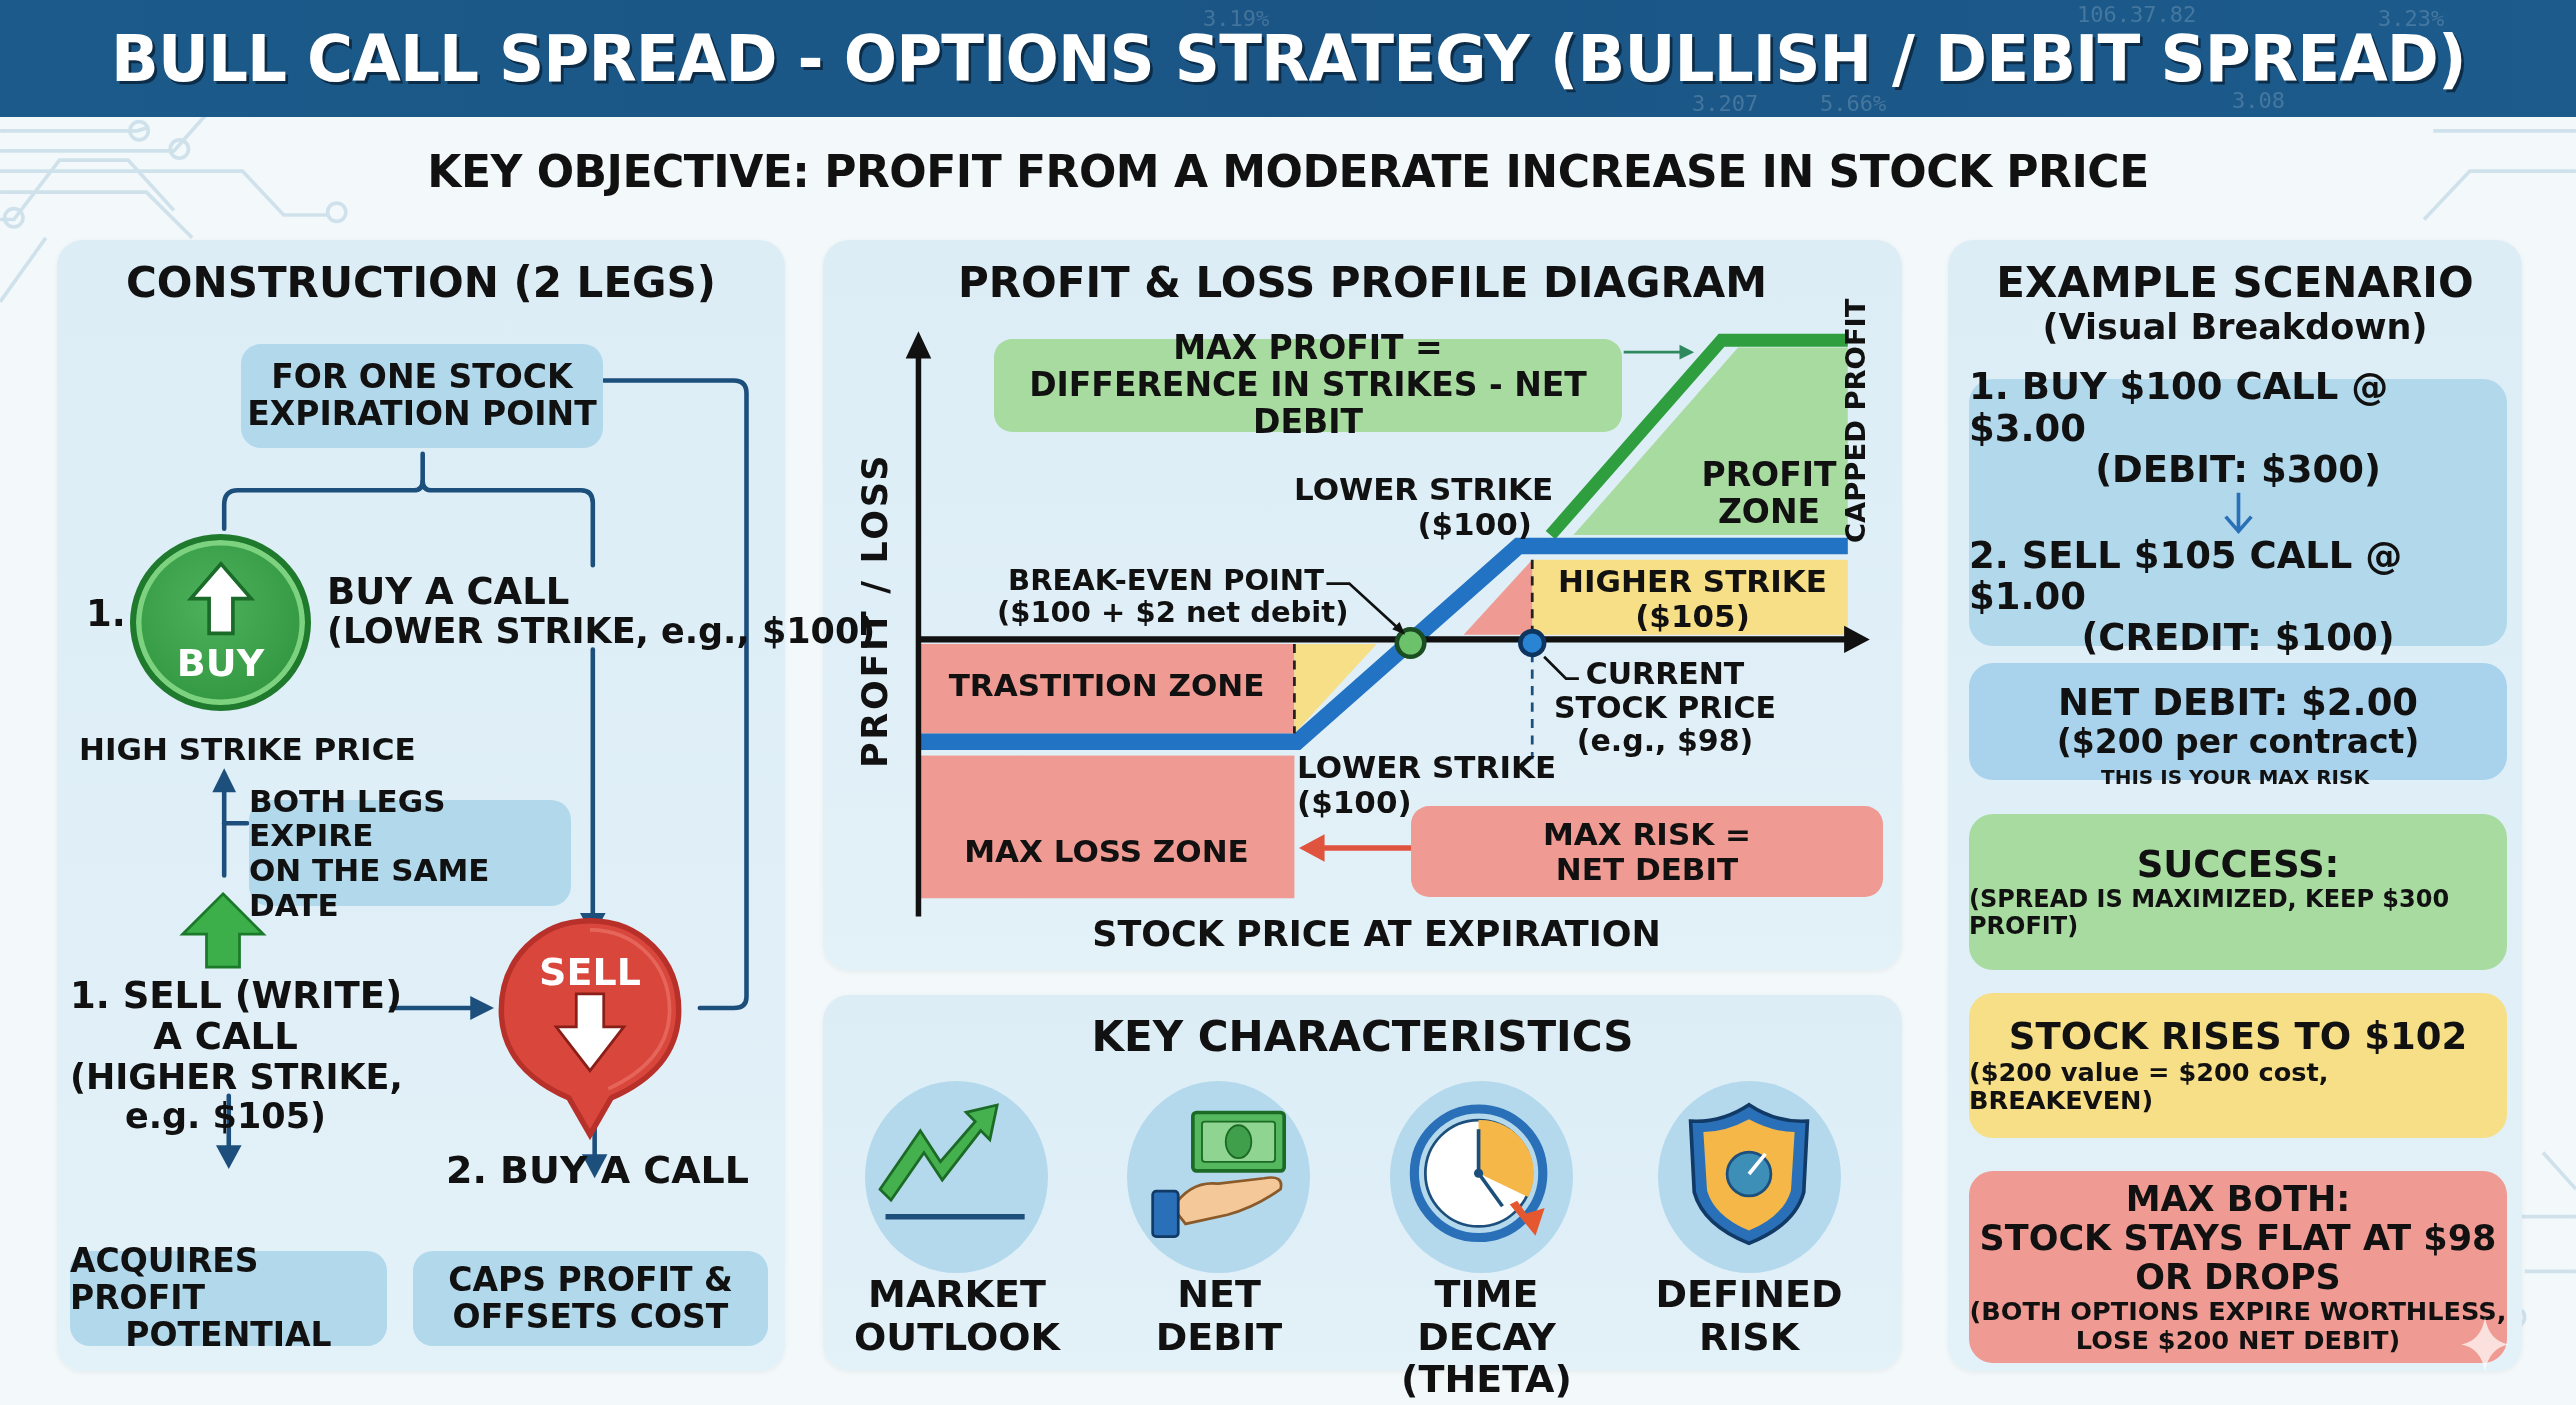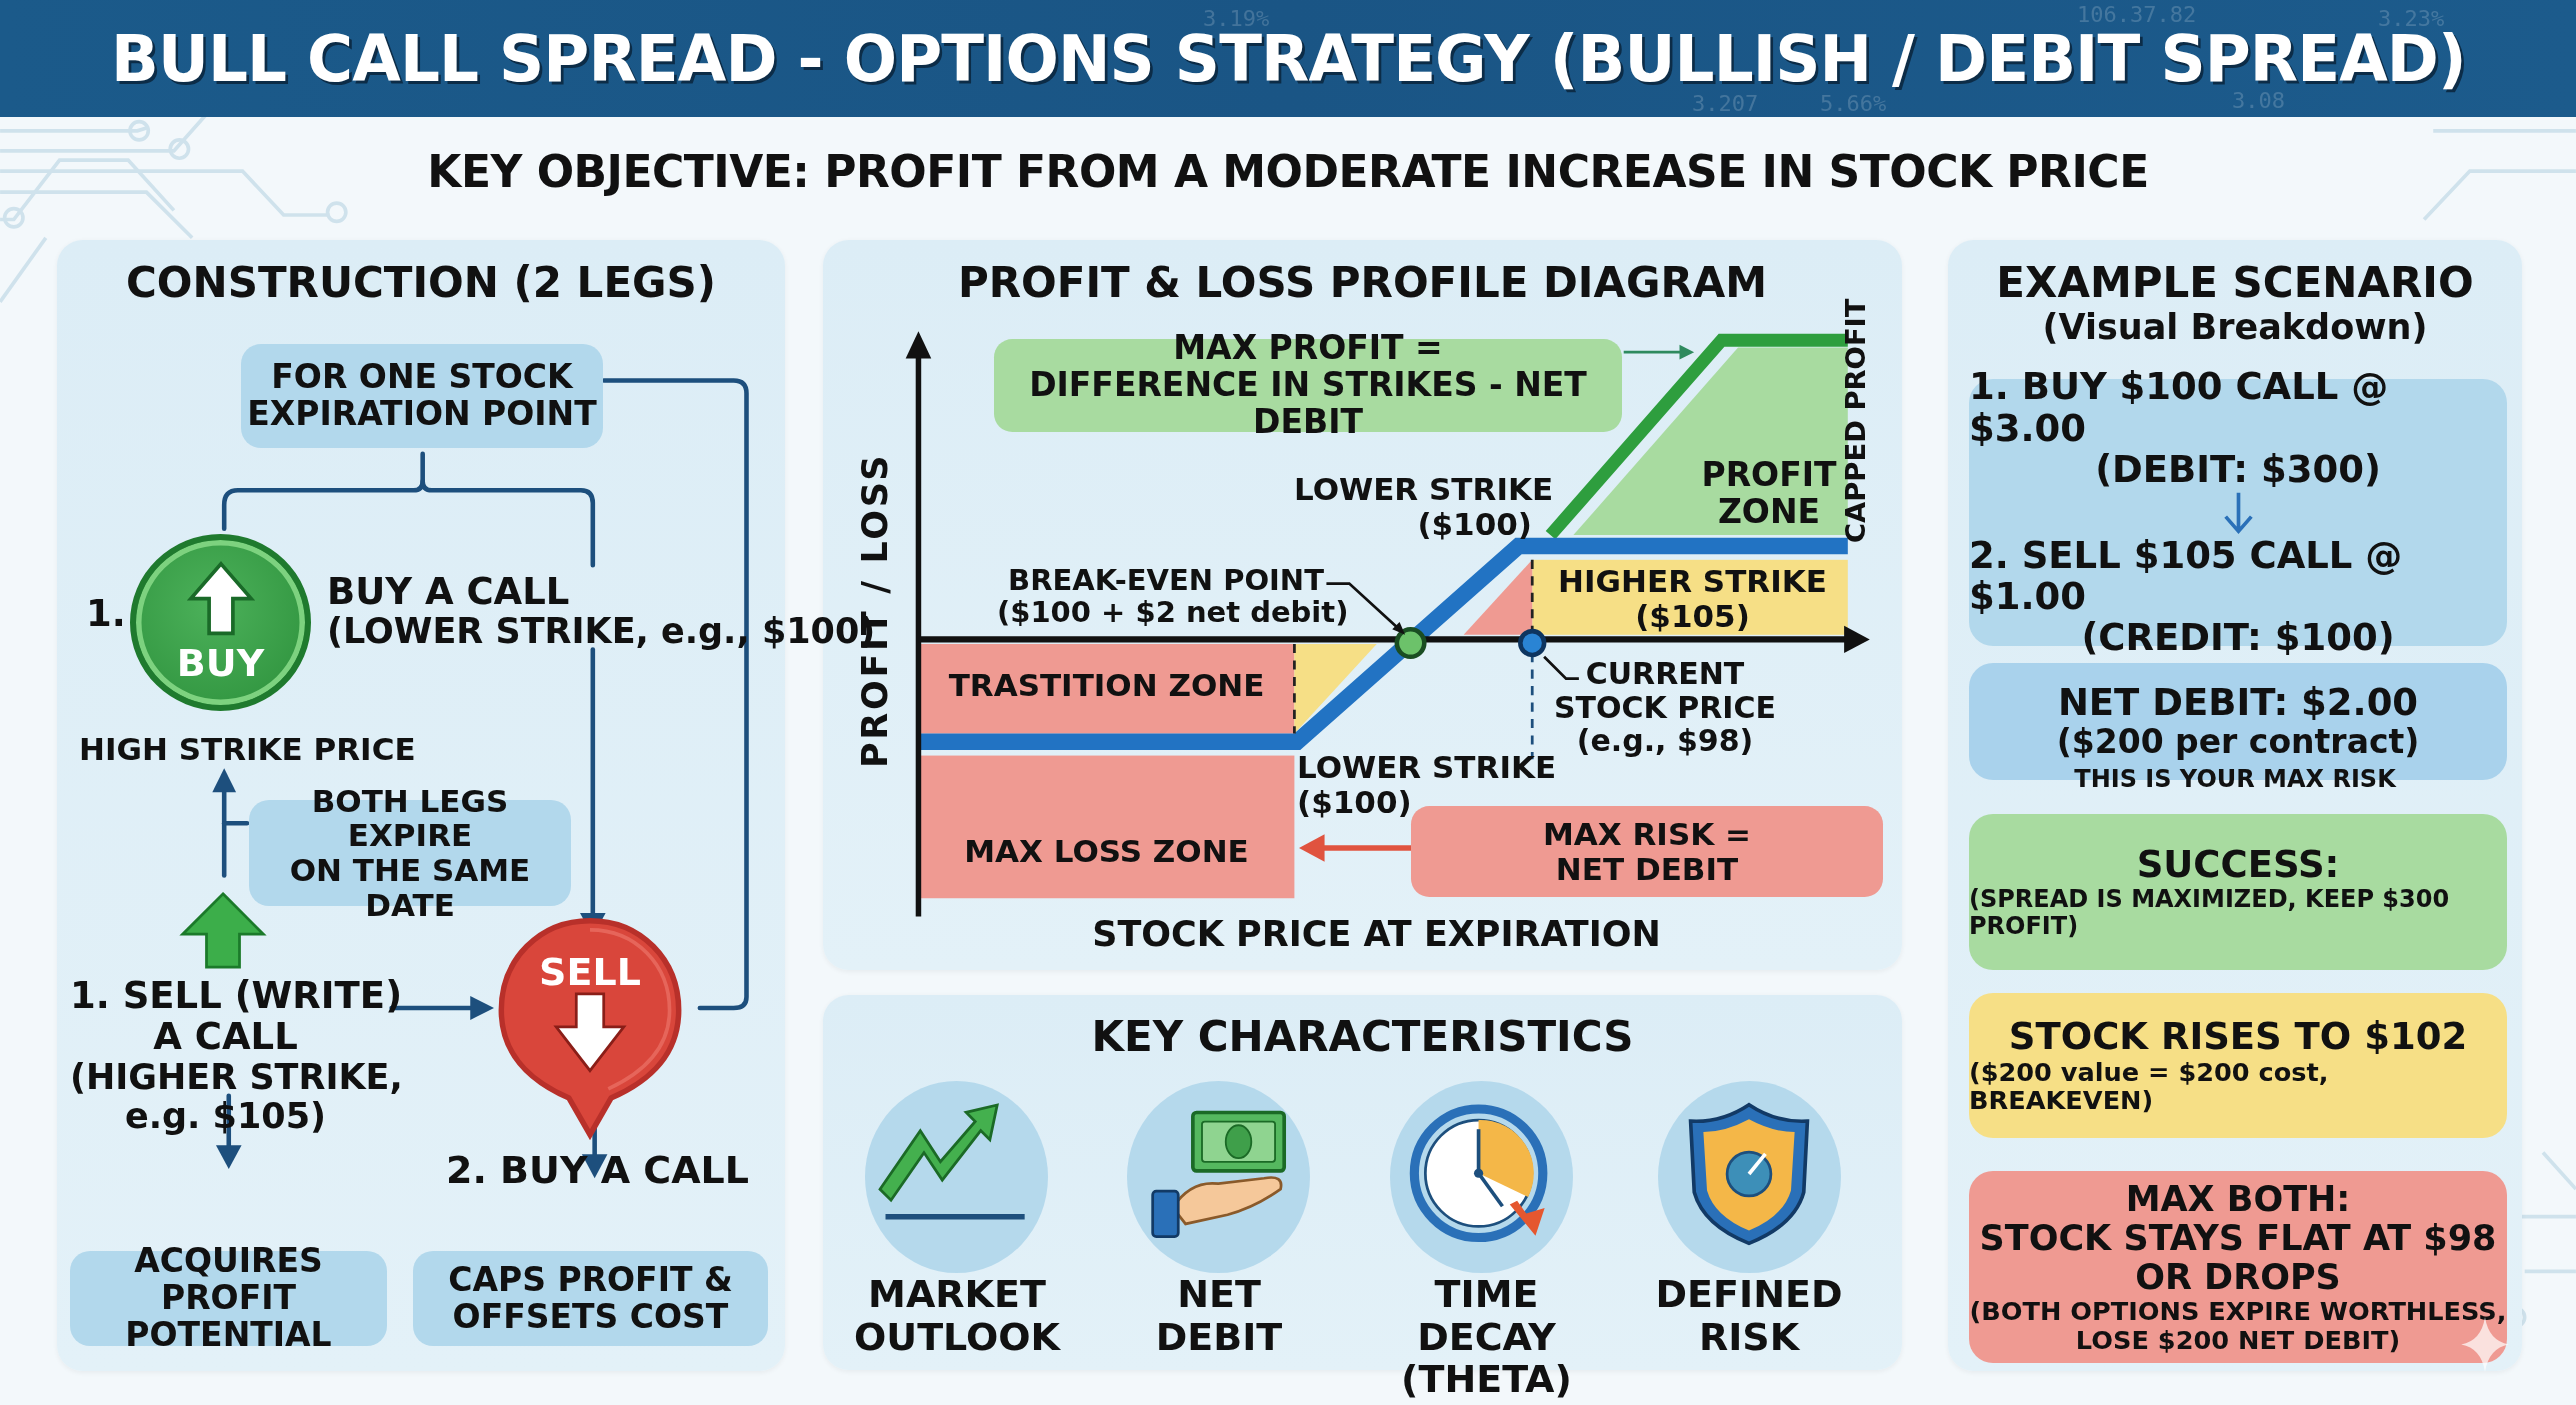--- a/index.html
+++ b/index.html
@@ -4,21 +4,21 @@
 <style>
   *{box-sizing:border-box;margin:0;padding:0}
   html,body{width:2576px;height:1405px;overflow:hidden;background:#f3f8fb;font-family:"DejaVu Sans","Liberation Sans",sans-serif;color:#111}
   .bg-circuit{position:absolute;left:0;top:0;width:2576px;height:1405px;z-index:0}
   .header{position:absolute;left:0;top:0;width:2576px;height:117px;background:linear-gradient(90deg,#1b5a8a,#1a5585 50%,#1c5b8c);z-index:2;display:flex;align-items:center;justify-content:center}
   .header-title{color:#fff;font-weight:bold;font-size:64px;letter-spacing:-0.9px;text-shadow:2.7px 2.7px 0 #0c2c47;white-space:nowrap;transform:scaleX(0.98)}
   .ticker{position:absolute;color:rgba(255,255,255,0.18);font-size:22px;font-family:"DejaVu Sans Mono",monospace}
   .objective{position:absolute;left:0;top:146px;width:2576px;text-align:center;font-weight:bold;font-size:44px;z-index:2;letter-spacing:-0.5px}
   .panel{position:absolute;background:linear-gradient(180deg,#dcedf6,#e3f1f8);border-radius:25.6px;z-index:2;box-shadow:0 1.8px 5.5px rgba(0,0,0,0.05)}
   .panel-title{position:absolute;left:0;width:100%;text-align:center;font-weight:bold;font-size:42px}
-  .box-blue{position:absolute;background:#b2d8ec;border-radius:20px;text-align:center;font-weight:bold;display:flex;flex-direction:column;align-items:center;justify-content:center;line-height:1.12}
+  .box-blue{position:absolute;background:#b2d8ec;border-radius:20px;text-align:left;font-weight:bold;display:flex;flex-direction:column;align-items:center;justify-content:center;line-height:1.12}
   .lbl{position:absolute;font-weight:bold;white-space:nowrap;line-height:1.12}
   .center{text-align:center}
   svg{position:absolute;overflow:visible}
   .zone{position:absolute;font-weight:bold;display:flex;align-items:center;justify-content:center;text-align:center;line-height:1.12}
   .icon-circle{position:absolute;width:183px;height:192px;border-radius:50%;background:#b5d9ec}
   .kc-label{position:absolute;width:238px;text-align:center;font-weight:bold;font-size:38px;line-height:1.12}
   .sc-box{position:absolute;left:1969px;width:538px;border-radius:24px;font-weight:bold;display:flex;flex-direction:column;align-items:center;justify-content:center;line-height:1.12}
 </style>
 </head>
 <body>
@@ -304,21 +304,21 @@
       <path d="M20 2 V42 M6 28 L20 44 L34 28" fill="none" stroke="#2a70b8" stroke-width="4"></path>
     </svg>
   <span style="font-size:37px">2. SELL $105 CALL @ $1.00</span>
   <span style="font-size:37px">(CREDIT: $100)</span>
 </div>
 
 <div class="sc-box" style="top:663px;height:117px;background:#a9d2ec;z-index:3">
   <span style="font-size:37px">NET DEBIT: $2.00</span>
   <span style="font-size:33px">($200 per contract)</span>
 </div>
-<div class="lbl center" style="left:1948px;top:766px;width:574px;font-size:24px;z-index:4">THIS IS YOUR MAX RISK</div>
+<div class="lbl center" style="left:1948px;top:766px;width:574px;font-size:20px;z-index:4">THIS IS YOUR MAX RISK</div>
 
 <div class="sc-box" style="top:814px;height:156px;background:#a8dba0;z-index:3">
   <span style="font-size:37px">SUCCESS:</span>
   <span style="font-size:24px">(SPREAD IS MAXIMIZED, KEEP $300 PROFIT)</span>
 </div>
 
 <div class="sc-box" style="top:993px;height:145px;background:#f6df86;z-index:3">
   <span style="font-size:37px">STOCK RISES TO $102</span>
   <span style="font-size:25.6px">($200 value = $200 cost, BREAKEVEN)</span>
 </div>

